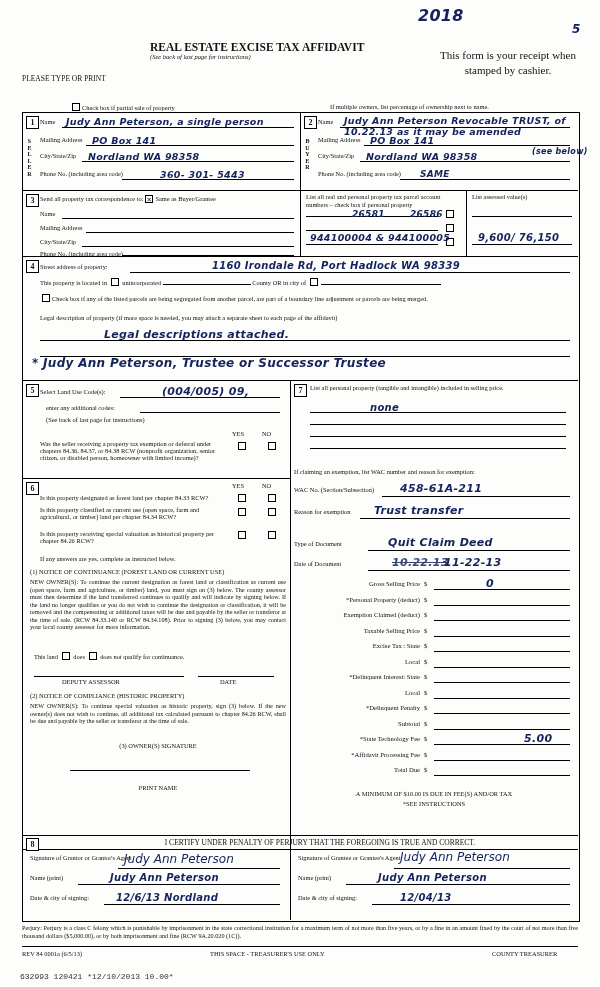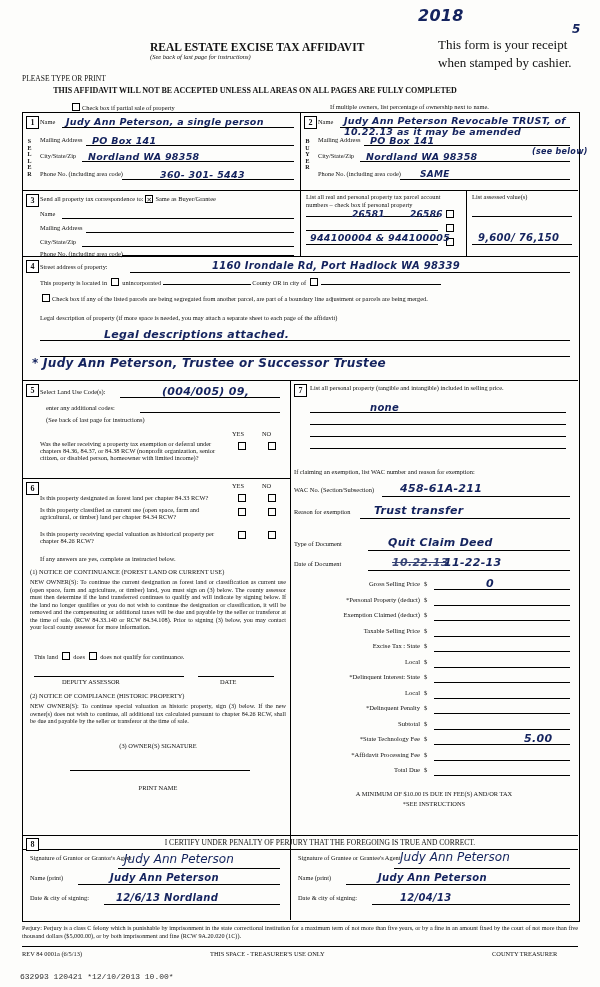--- a/index.html
+++ b/index.html
@@ -20,21 +20,21 @@
   #logo .seal:after{content:"";position:absolute;left:5px;top:5px;right:5px;bottom:5px;border-radius:50%;border:1px solid #111;}
   #logo .l1{position:absolute;left:32px;top:0px;font-size:7px;}
   #logo .l2{position:absolute;left:32px;top:7px;font-size:16px;font-weight:bold;letter-spacing:.2px;}
   #logo .l3{position:absolute;left:32px;top:24px;font-size:7px;}
   #logo .swoosh{position:absolute;left:112px;top:6px;font-size:21px;font-weight:bold;transform:scaleX(1.1);}
 
   #title{position:absolute;left:150px;top:41px;width:270px;text-align:left;}
   #title .t1{font-size:11.5px;font-weight:bold;}
   #title .t2{font-size:8.5px;}
   #title .t4{font-size:6.5px;font-style:italic;}
-  #receipt{position:absolute;left:438px;top:36px;width:140px;font-size:13px;line-height:1.35;}
+  #receipt{position:absolute;left:438px;top:48px;width:140px;text-align:center;font-size:11px;line-height:1.35;}
   #typeprint{position:absolute;left:22px;top:74px;font-size:7.5px;}
   #warn{position:absolute;left:40px;top:86px;width:430px;text-align:center;font-size:8px;font-weight:bold;}
   #checkpartial{position:absolute;left:70px;top:103px;font-size:6.4px;}
   #multiple{position:absolute;left:330px;top:103px;font-size:6.4px;}
 
   
   .box{position:absolute;border:1px solid #000;}
   .vline{position:absolute;background:#000;width:1px;}
   .hline{position:absolute;background:#000;height:1px;}
   .num{position:absolute;border:1px solid #000;font-size:8px;font-weight:bold;text-align:center;width:11px;height:11px;line-height:11px;background:#fff;}
@@ -58,21 +58,20 @@
   <div id="topnum" class="hw">2018</div>
   <div id="topright" class="hw">5</div>
 
 
   <div id="title">
     <div class="t1">REAL ESTATE EXCISE TAX AFFIDAVIT</div>
     <div class="t4">(See back of last page for instructions)</div>
   </div>
   <div id="receipt">This form is your receipt when stamped by cashier.</div>
   <div id="typeprint">PLEASE TYPE OR PRINT</div>
-  <div id="warn">THIS AFFIDAVIT WILL NOT BE ACCEPTED UNLESS ALL AREAS ON ALL PAGES ARE FULLY COMPLETED</div>
   <div id="checkpartial"><span class="cb"></span><span>Check box if partial sale of property</span></div>
   <div id="multiple">If multiple owners, list percentage of ownership next to name.</div>
 
   <div class="box" style="left:22px;top:112px;width:556px;height:808px;"></div>
 
   <div class="vline" style="left:300px;top:112px;height:78px;"></div>
   <div class="hline" style="left:22px;top:190px;width:556px;"></div>
   <div class="hline" style="left:22px;top:256px;width:556px;"></div>
   <div class="hline" style="left:22px;top:380px;width:556px;"></div>
   <div class="hline" style="left:22px;top:835px;width:556px;"></div>

